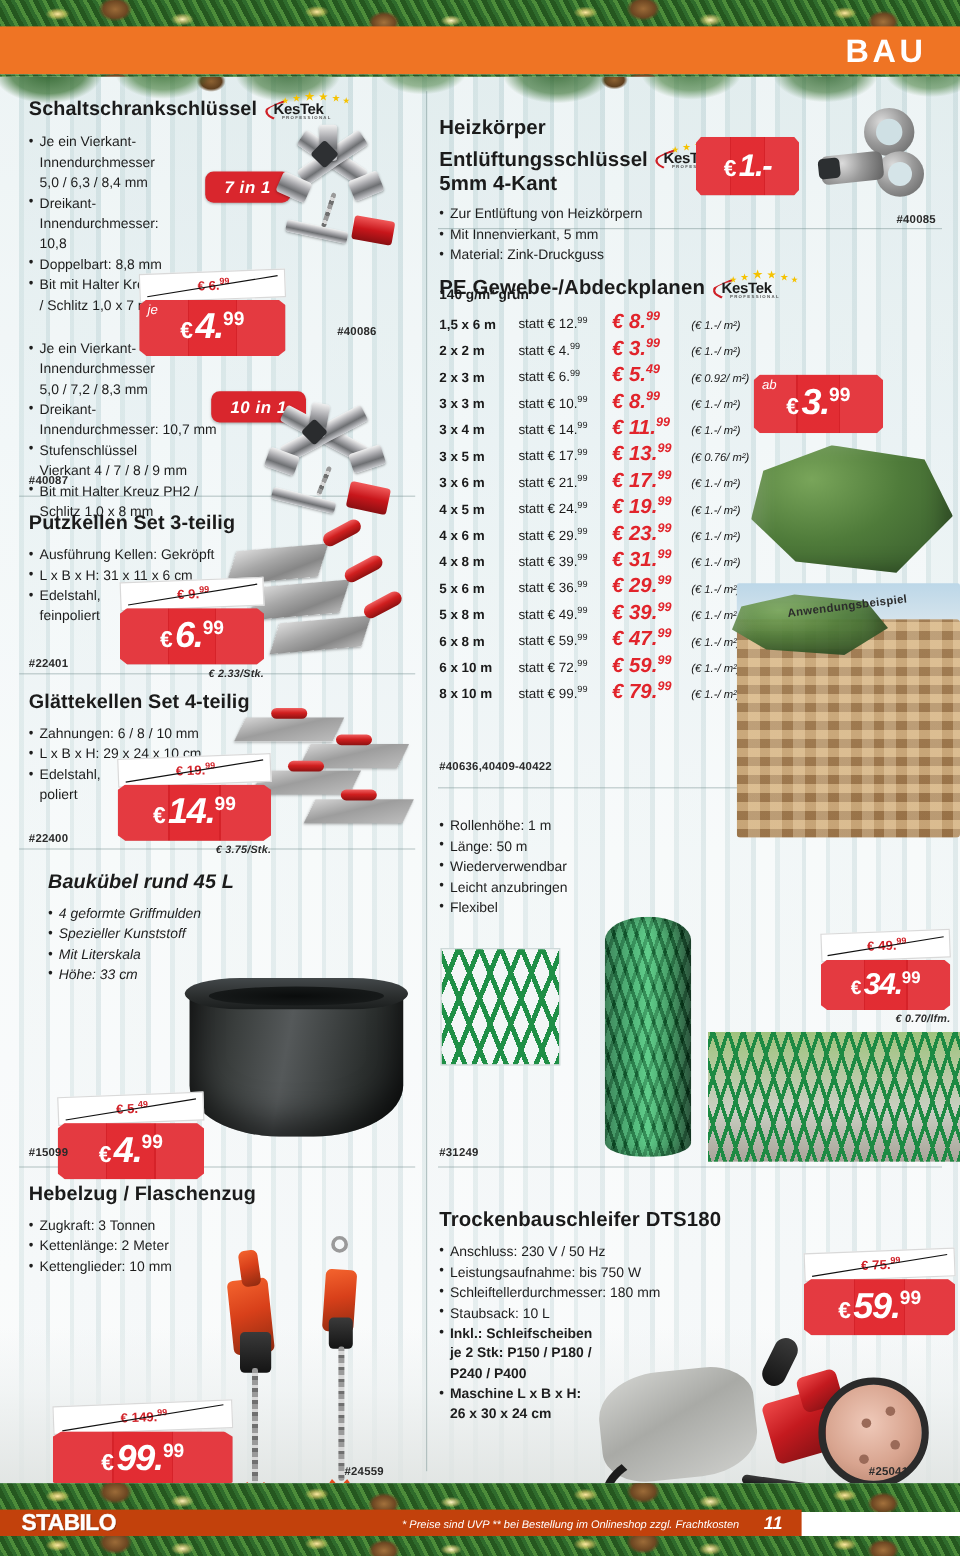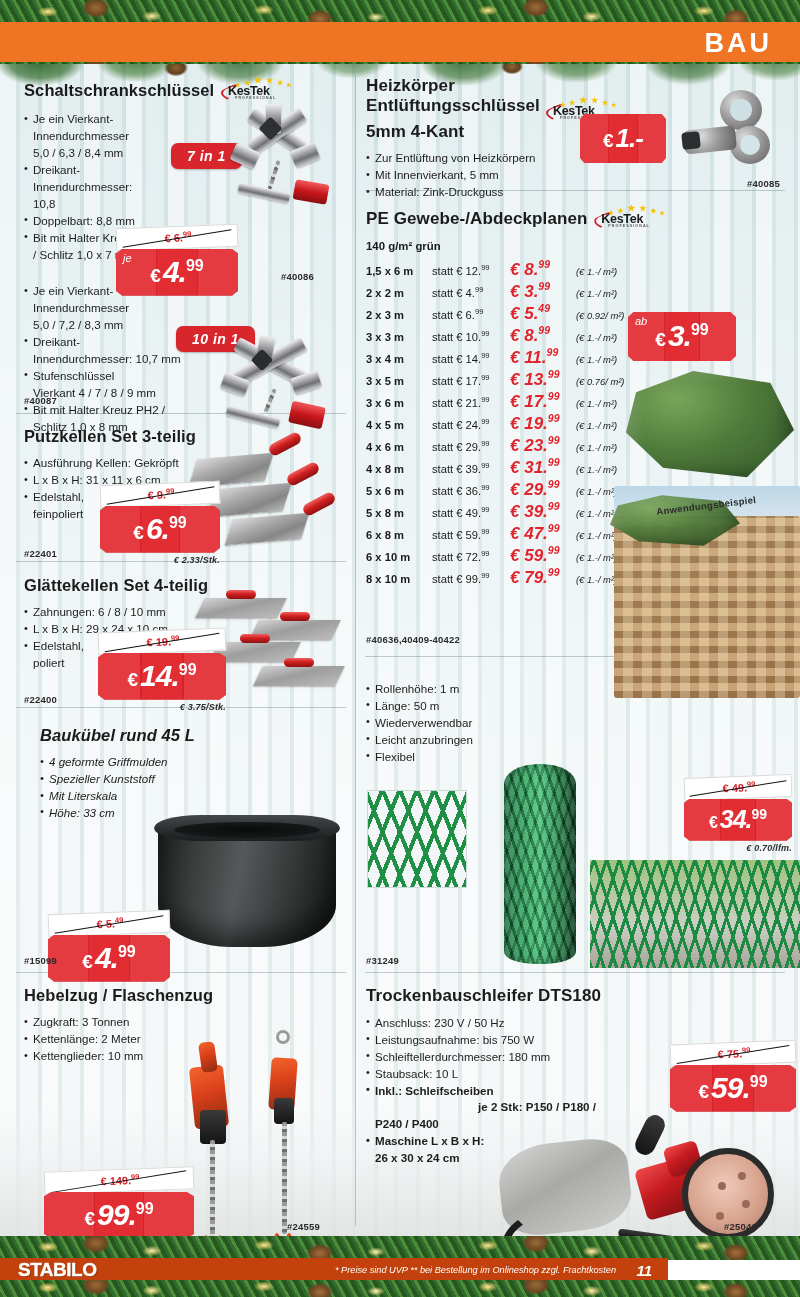--- a/index.html
+++ b/index.html
@@ -85,21 +85,21 @@
     background: rgba(120,145,145,.45);
   }
   .hdivider { position: absolute; height: 1px; background: rgba(120,145,145,.45); }
 
   
   .product { position: absolute; }
   .prod-title {
     font-size: 16.5px; font-weight: bold; color: #1b1b1b;
     letter-spacing: .1px; line-height: 1.16;
   }
-  .prod-title.big { font-size: 17px; }
+  .prod-title.big { font-size: 17px; margin-top: 21px; }
   .bullets { margin-top: 9px; }
   .bullets li {
     list-style: none; font-size: 11.6px; color: #1d1d1d;
     line-height: 1.42; position: relative; padding-left: 9px;
     margin-bottom: .5px;
   }
   .bullets li::before {
     content: "•"; position: absolute; left: 0; top: -.5px; font-size: 11px;
   }
   .bullets li.nobullet { padding-left: 9px; }
@@ -539,21 +539,21 @@
         <span class="int">99.</span>
         <span class="dec">99</span>
     </div>
   </div>
 
   <div class="artno" style="position:absolute; left:287px; top:1157px;">#24559</div>
 
   <div class="product" style="left:366px; top:12px; width:420px;">
     <div class="prod-title big" style="position:relative;">
       <div>Heizkörper</div>
-      <div style="display:flex; align-items:flex-start; gap:4px;">
+      <div style="display:flex; align-items:flex-end; gap:4px;">
         <span>Entlüftungsschlüssel</span>
         <span class="kestek">
           <span class="arc"></span>
           <span class="stars">
             <span class="st" style="left:0px;  top:5px; font-size:6px;">★</span>
             <span class="st" style="left:9px;  top:3px; font-size:7px;">★</span>
             <span class="st" style="left:19px; top:0px; font-size:9px;">★</span>
             <span class="st" style="left:31px; top:1px; font-size:8px;">★</span>
             <span class="st" style="left:42px; top:3px; font-size:7px;">★</span>
             <span class="st" style="left:51px; top:5px; font-size:6px;">★</span>
@@ -751,21 +751,21 @@
   <div class="artno" style="position:absolute; left:366px; top:891px;">#31249</div>
 
   <div class="product" style="left:366px; top:922px; width:420px;">
     <div class="prod-title big">Trockenbauschleifer DTS180</div>
     <ul class="bullets" style="width:230px;">
       <li>Anschluss: 230 V / 50 Hz</li>
       <li>Leistungsaufnahme: bis 750 W</li>
       <li>Schleiftellerdurchmesser: 180 mm</li>
       <li>Staubsack: 10 L</li>
       <li style="font-weight:bold;">Inkl.: Schleifscheiben</li>
-      <li class="nobullet" style="font-weight:bold;text-align:right;">je 2 Stk: P150 / P180 /</li>
+      <li class="nobullet" style="font-weight:bold;">je 2 Stk: P150 / P180 /</li>
       <li class="nobullet" style="font-weight:bold;">P240 / P400</li>
       <li style="font-weight:bold;">Maschine L x B x H:</li>
       <li class="nobullet" style="font-weight:bold;">26 x 30 x 24 cm</li>
     </ul>
   </div>
 
   <div class="photo" style="left:490px; top:1020px; width:300px; height:190px;">
     <div class="dustbag" style="position:absolute; left:10px; top:58px; width:130px; height:90px; transform:rotate(-6deg);"></div>
     <div class="sander-body" style="position:absolute; left:150px; top:78px; width:58px; height:52px; transform:rotate(-16deg);"></div>
     <div class="sander-body" style="position:absolute; left:176px; top:60px; width:34px; height:30px; transform:rotate(-16deg);"></div>

